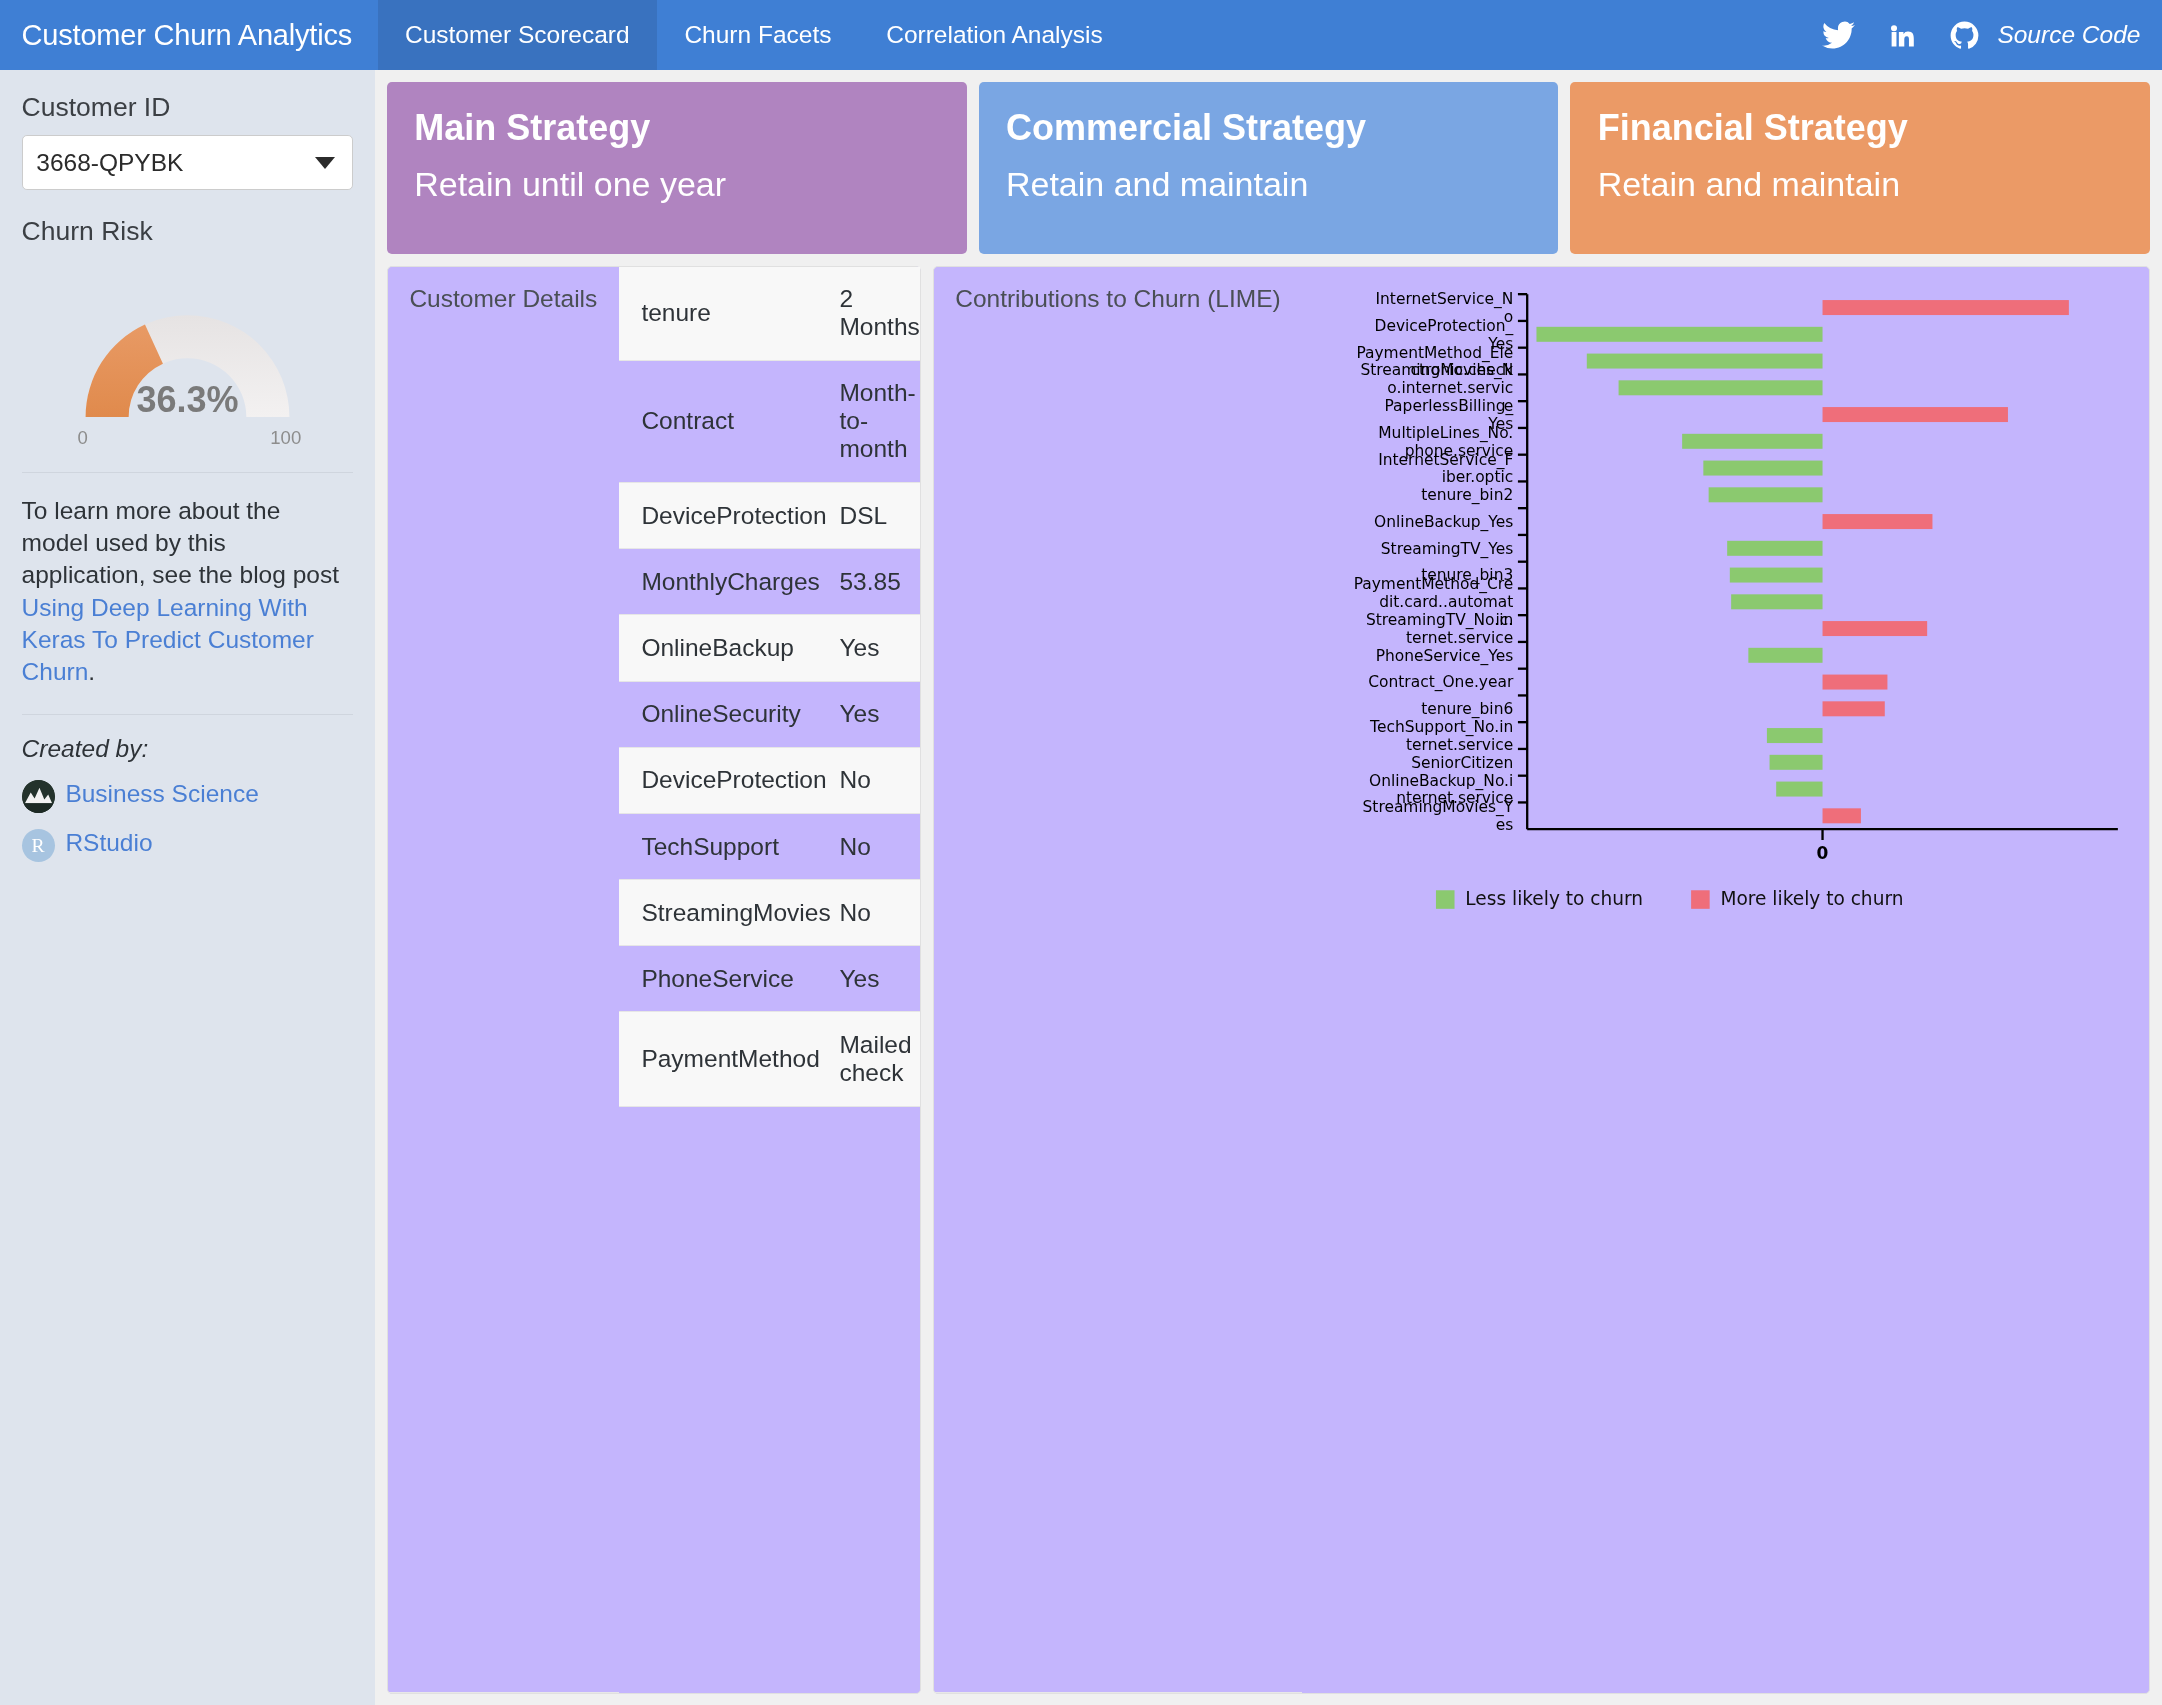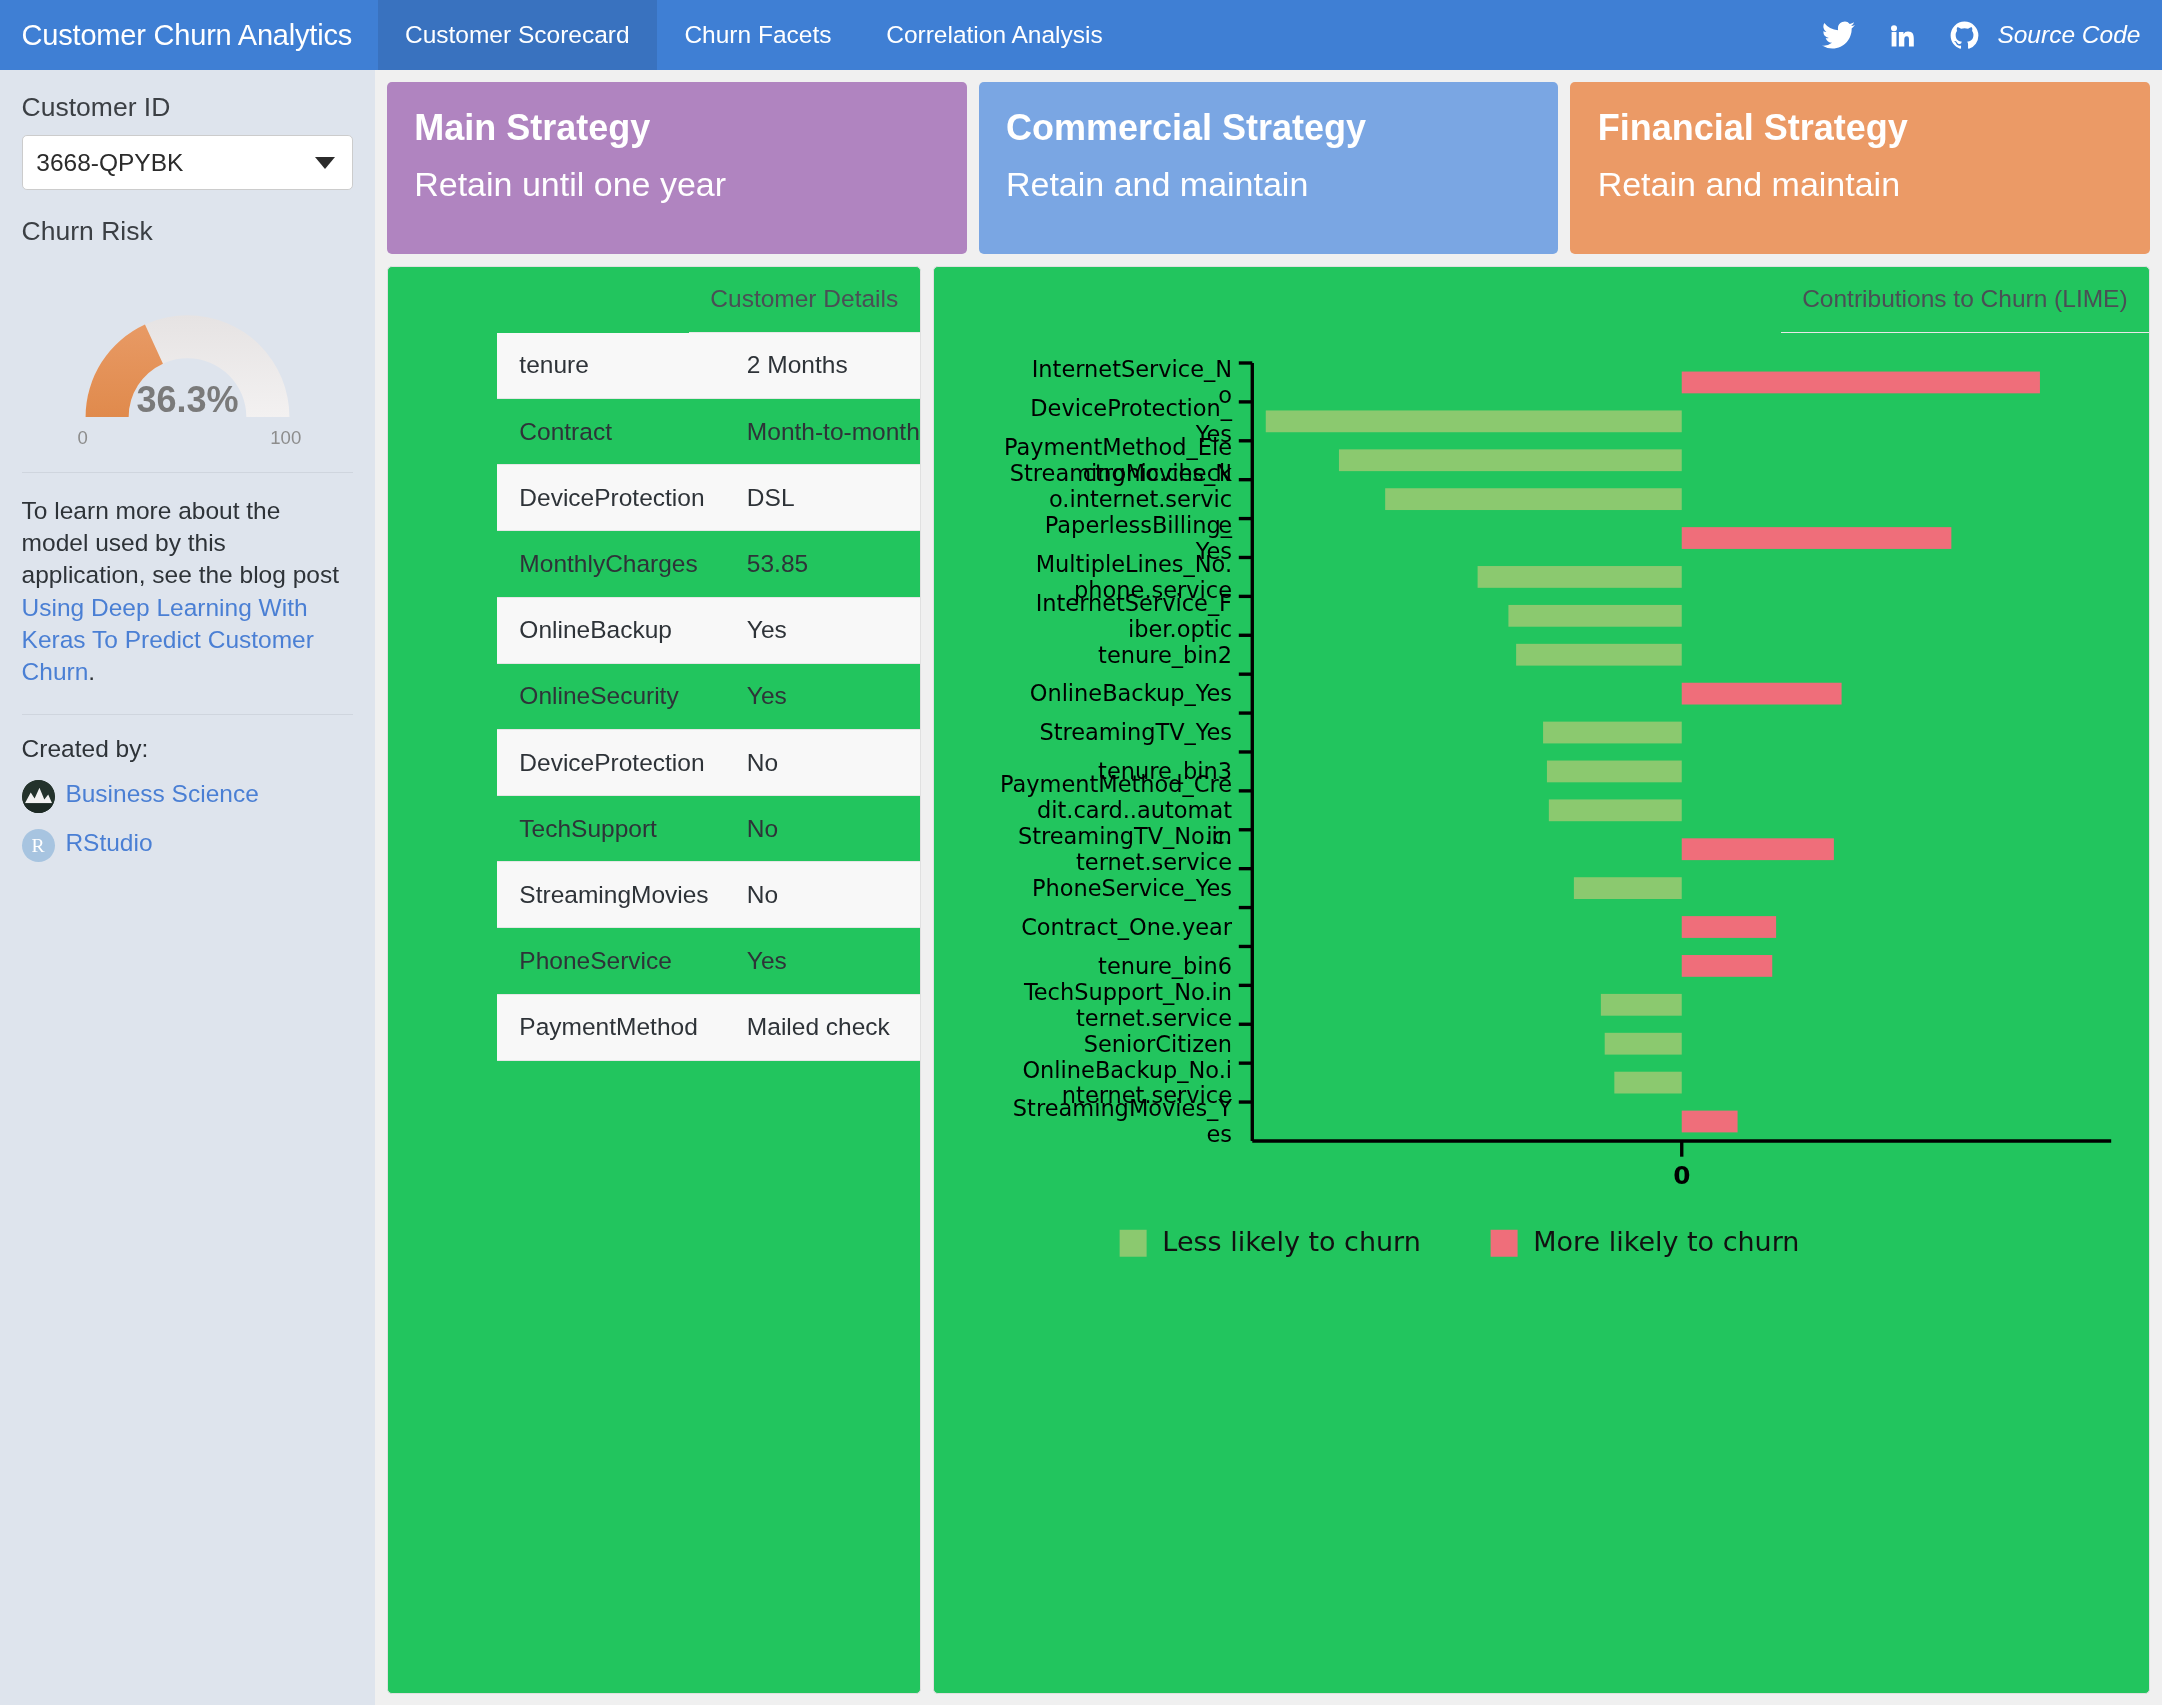--- a/index.html
+++ b/index.html
@@ -108,21 +108,21 @@
 
   #blurb {
     font-size: 24.5px;
     line-height: 1.32;
     color: #2e3338;
     margin-top: 21.6px;
   }
   #blurb a { color: #4a7fd4; text-decoration: none; }
 
   #created-by {
-    font-size: 24.5px; 
+    font-size: 24.5px; font-style: italic;
     color: #2e3338; margin-top: 19.6px;
   }
   .credit-row {
     display: flex; align-items: flex-start; gap: 10.8px;
     margin-top: 16.7px;
   }
   .credit-row a { color: #4a7fd4; text-decoration: none; font-size: 24.5px; }
   .credit-logo {
     width: 33px; height: 33px; border-radius: 50%;
     flex: none; overflow: hidden;
@@ -159,26 +159,25 @@
   .strategy-card p { font-size: 34px; font-weight: 300; }
 
   #panels-row {
     display: flex; gap: 11.8px;
     margin-top: 11.8px;
     flex: 1;
     min-height: 0;
     padding-bottom: 11.8px;
   }
   .panel {
-    background: #22c55e;
+    background: #c4b5fd;
     border: 1px solid #e0e0e0;
     border-radius: 4.9px;
-    display: flex; flex-direction: column;
+    display: flex; 
     min-width: 0;
-    align-items: flex-end;
   }
   #details-panel { width: 534px; flex: none; }
   #lime-panel { flex: 1; }
   .panel-head {
     padding: 18.6px 21.6px;
     font-size: 24.5px;
     color: #4a4f55;
     border-bottom: 1px solid #e8e8e8;
   }
   .panel-body { flex: 1; overflow: hidden; padding: 0; }

